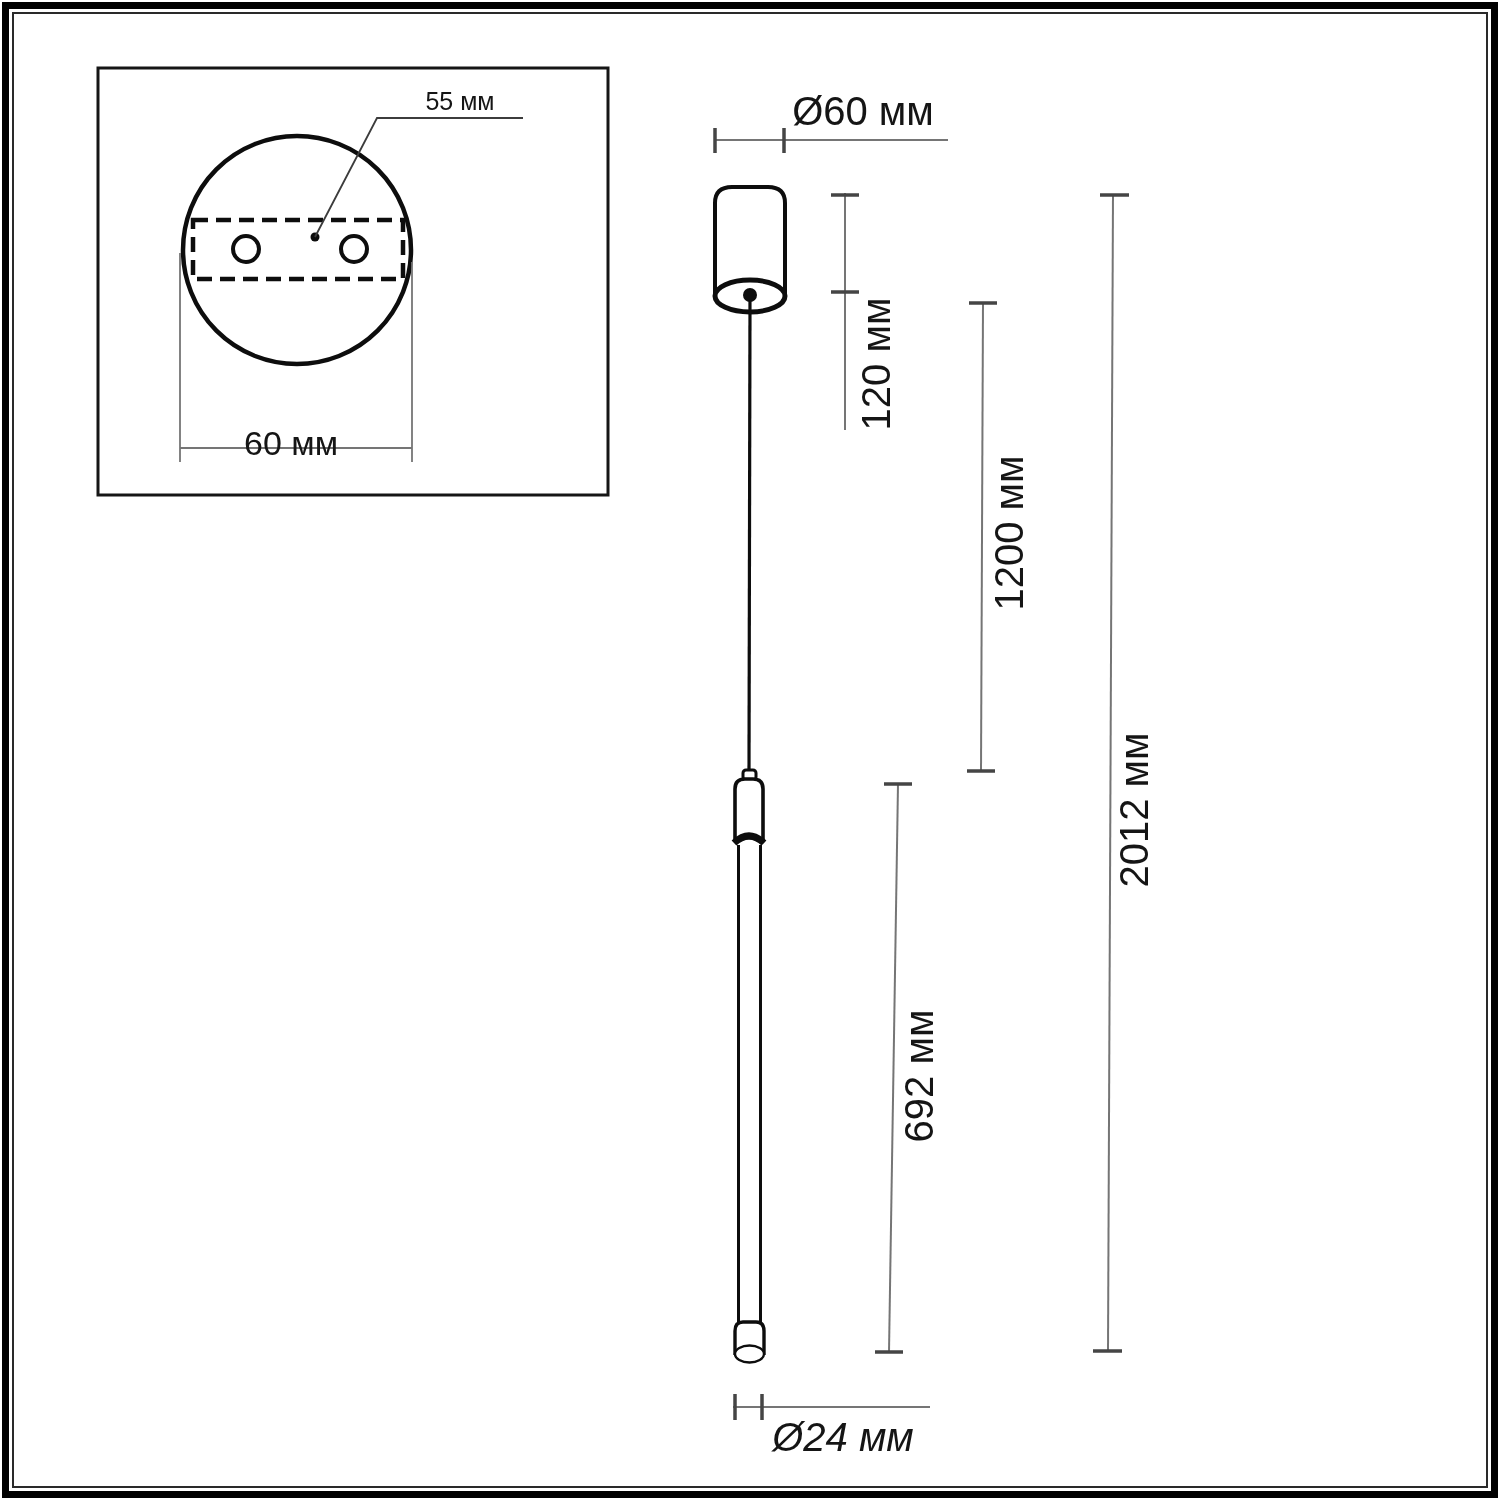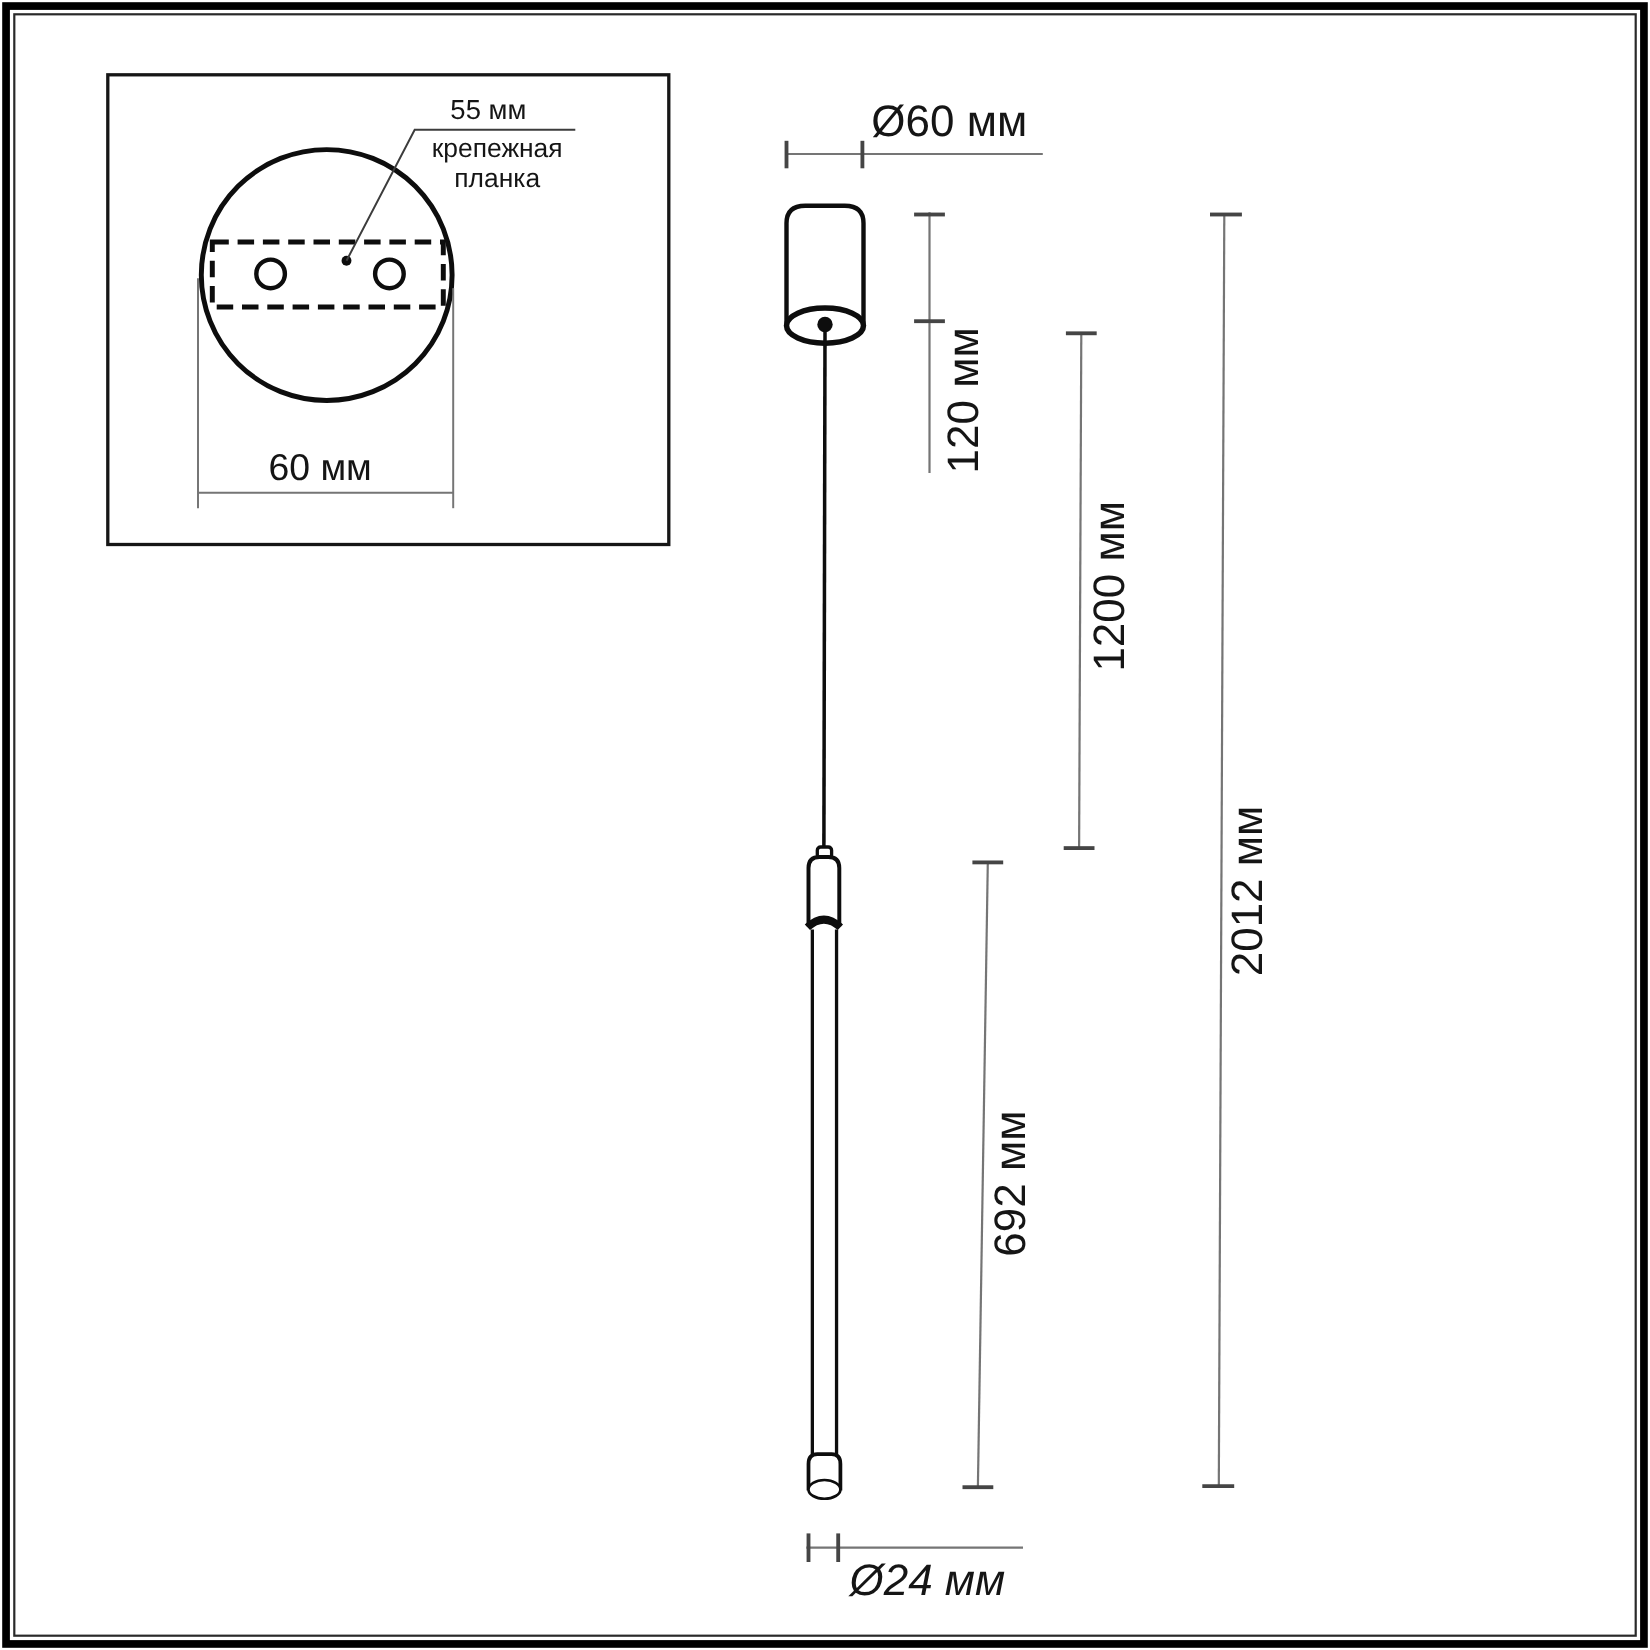--- a/index.html
+++ b/index.html
@@ -106,25 +106,24 @@
       <line x1="1093" y1="1351" x2="1122" y2="1351"></line>
 
       <line x1="884" y1="784" x2="912" y2="784"></line>
       <line x1="875" y1="1352" x2="903" y2="1352"></line>
 
       <line x1="735" y1="1394" x2="735" y2="1420"></line>
       <line x1="762" y1="1394" x2="762" y2="1420"></line>
     </g>
   </svg>
 
-  <div class="lbl inset-small" style="left:444px;top:101px;">55 мм</div>
+  <div class="lbl inset-small" style="left:460px;top:101px;">55 мм</div>
 
-  <div class="lbl inset-note" style="left:452px;top:149px;">крепежная планка</div>
 
-  <div class="lbl inset-dim" style="left:291px;top:426px;">60 мм</div>
+  <div class="lbl inset-dim" style="left:291px;top:444px;">60 мм</div>
 
   <div class="lbl dim-txt" style="left:863px;top:111px;">Ø60 мм</div>
 
   <div class="lbl dim-txt rot" style="left:876px;top:364px;">120 мм</div>
 
   <div class="lbl dim-txt rot" style="left:1009px;top:533px;">1200 мм</div>
 
   <div class="lbl dim-txt rot" style="left:1134px;top:810px;">2012 мм</div>
 
   <div class="lbl dim-txt rot" style="left:919px;top:1076px;">692 мм</div>

